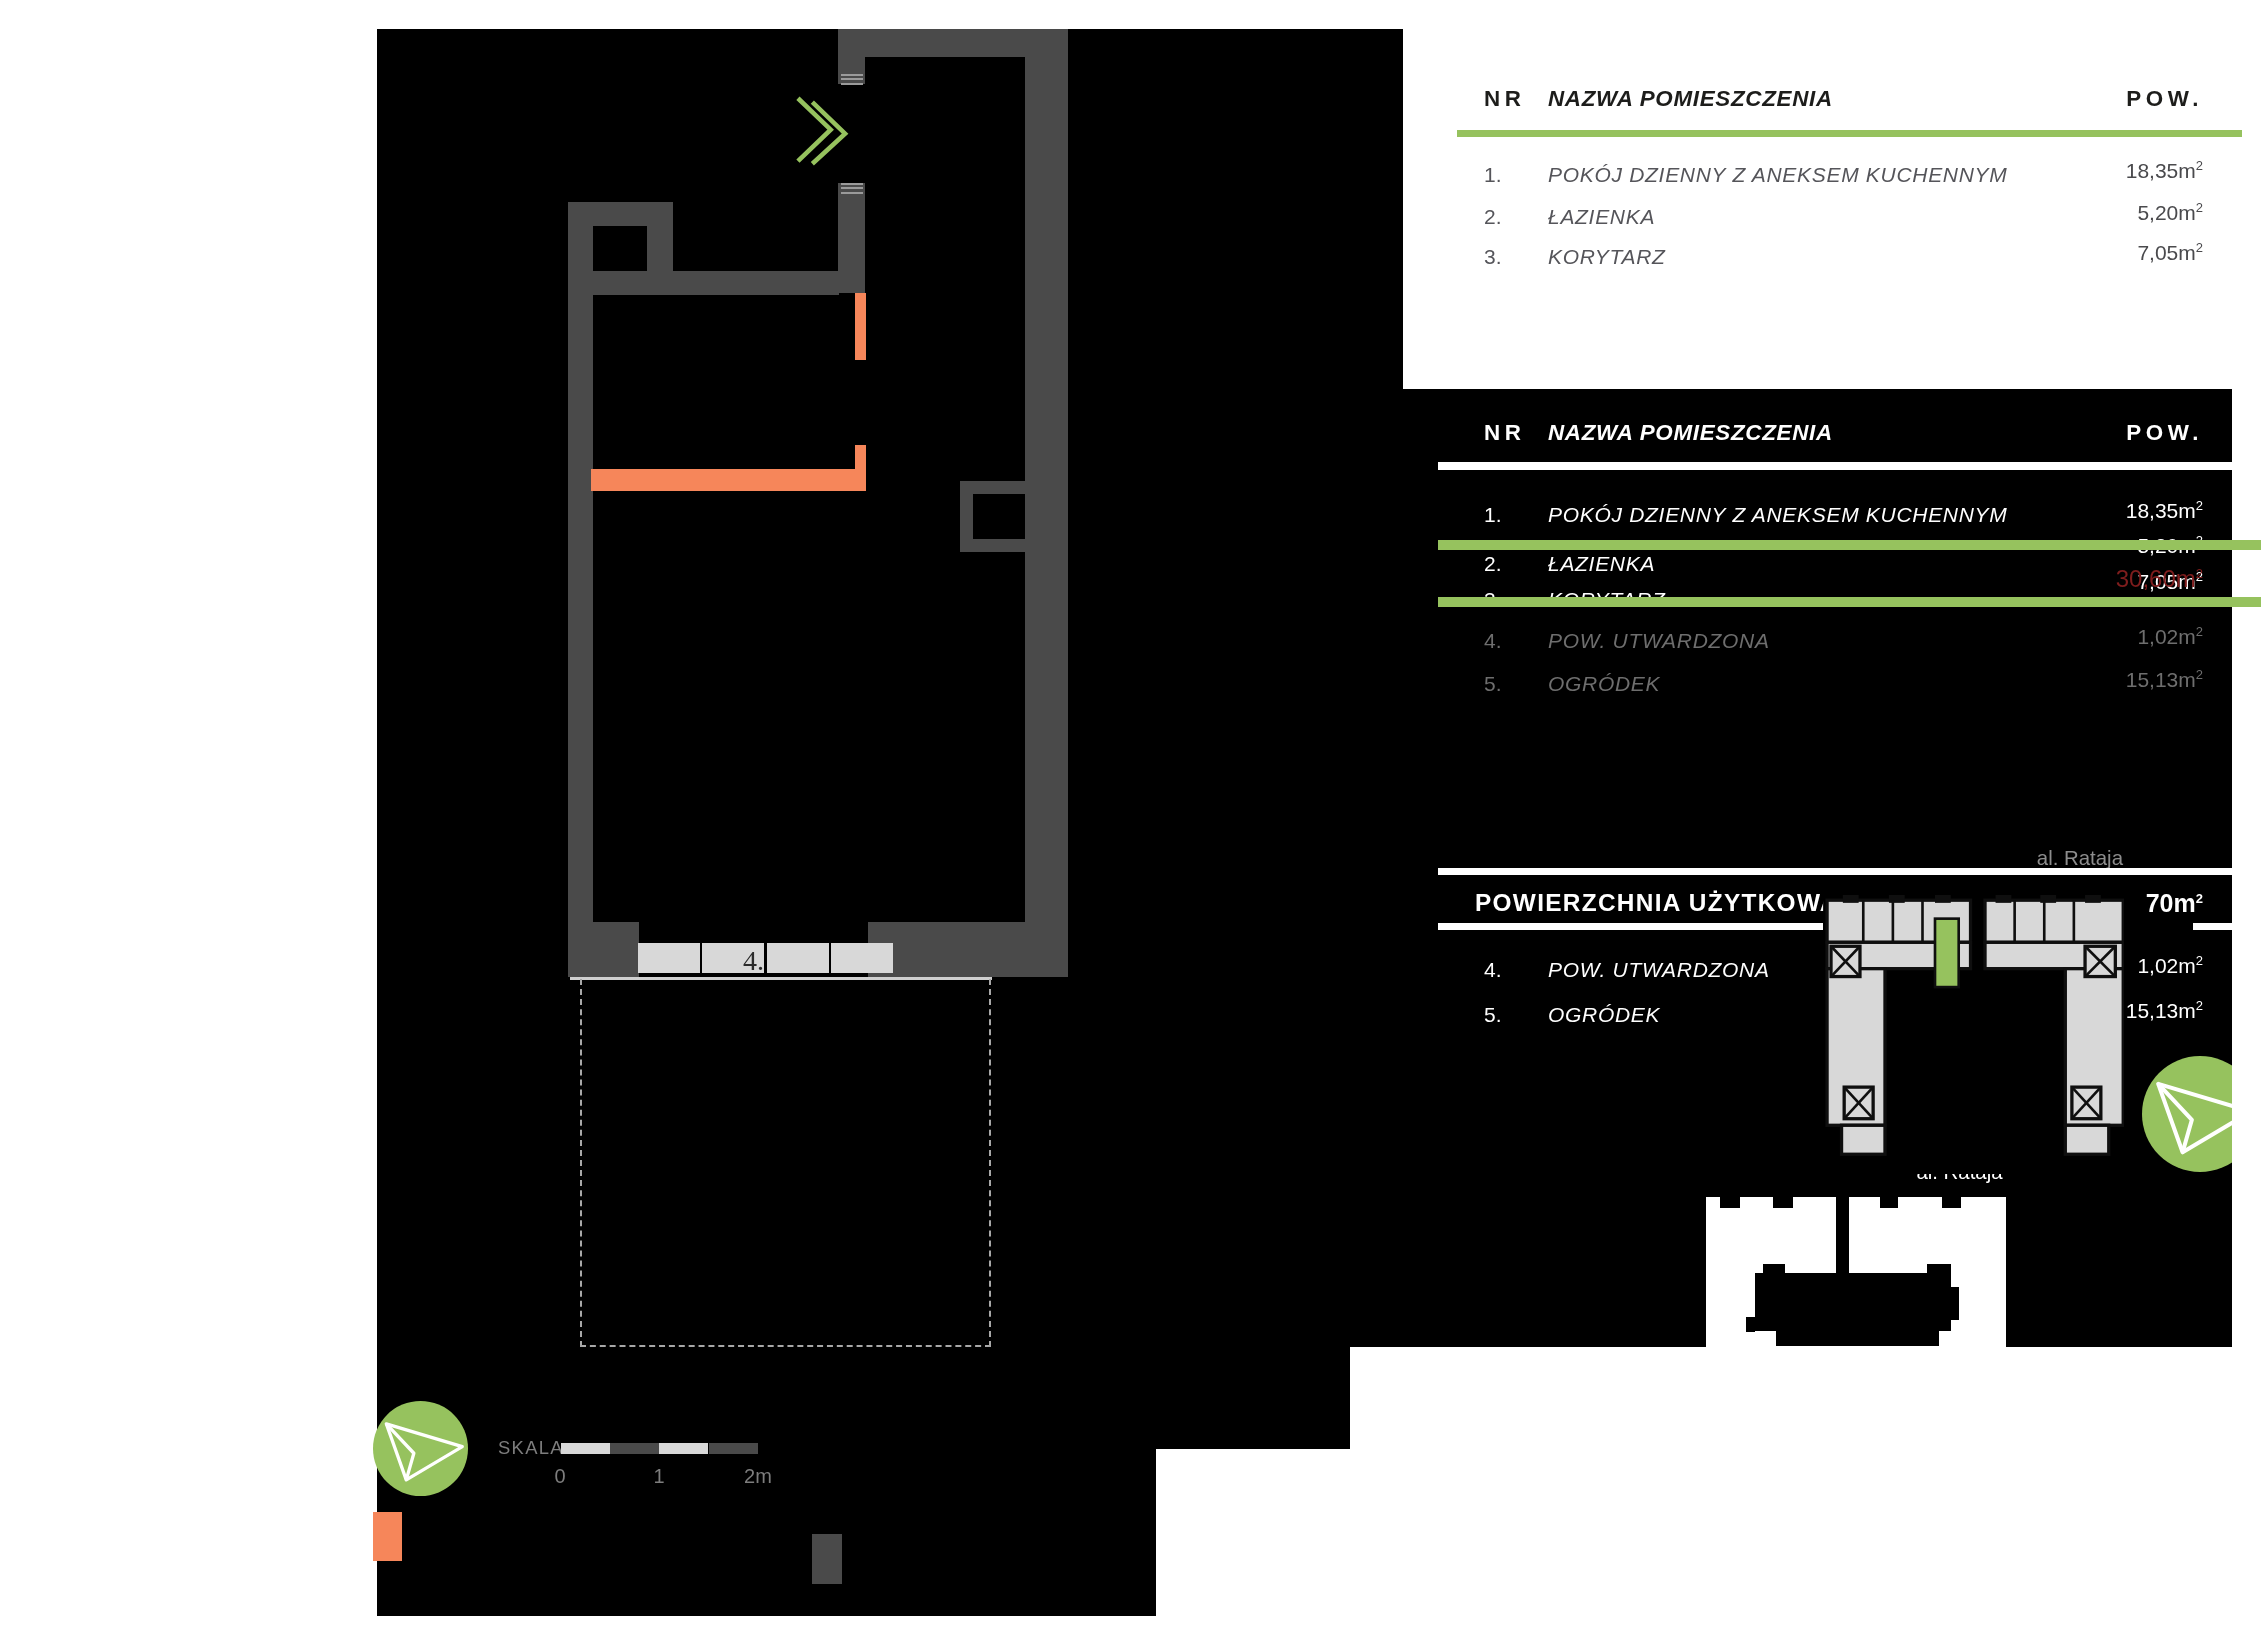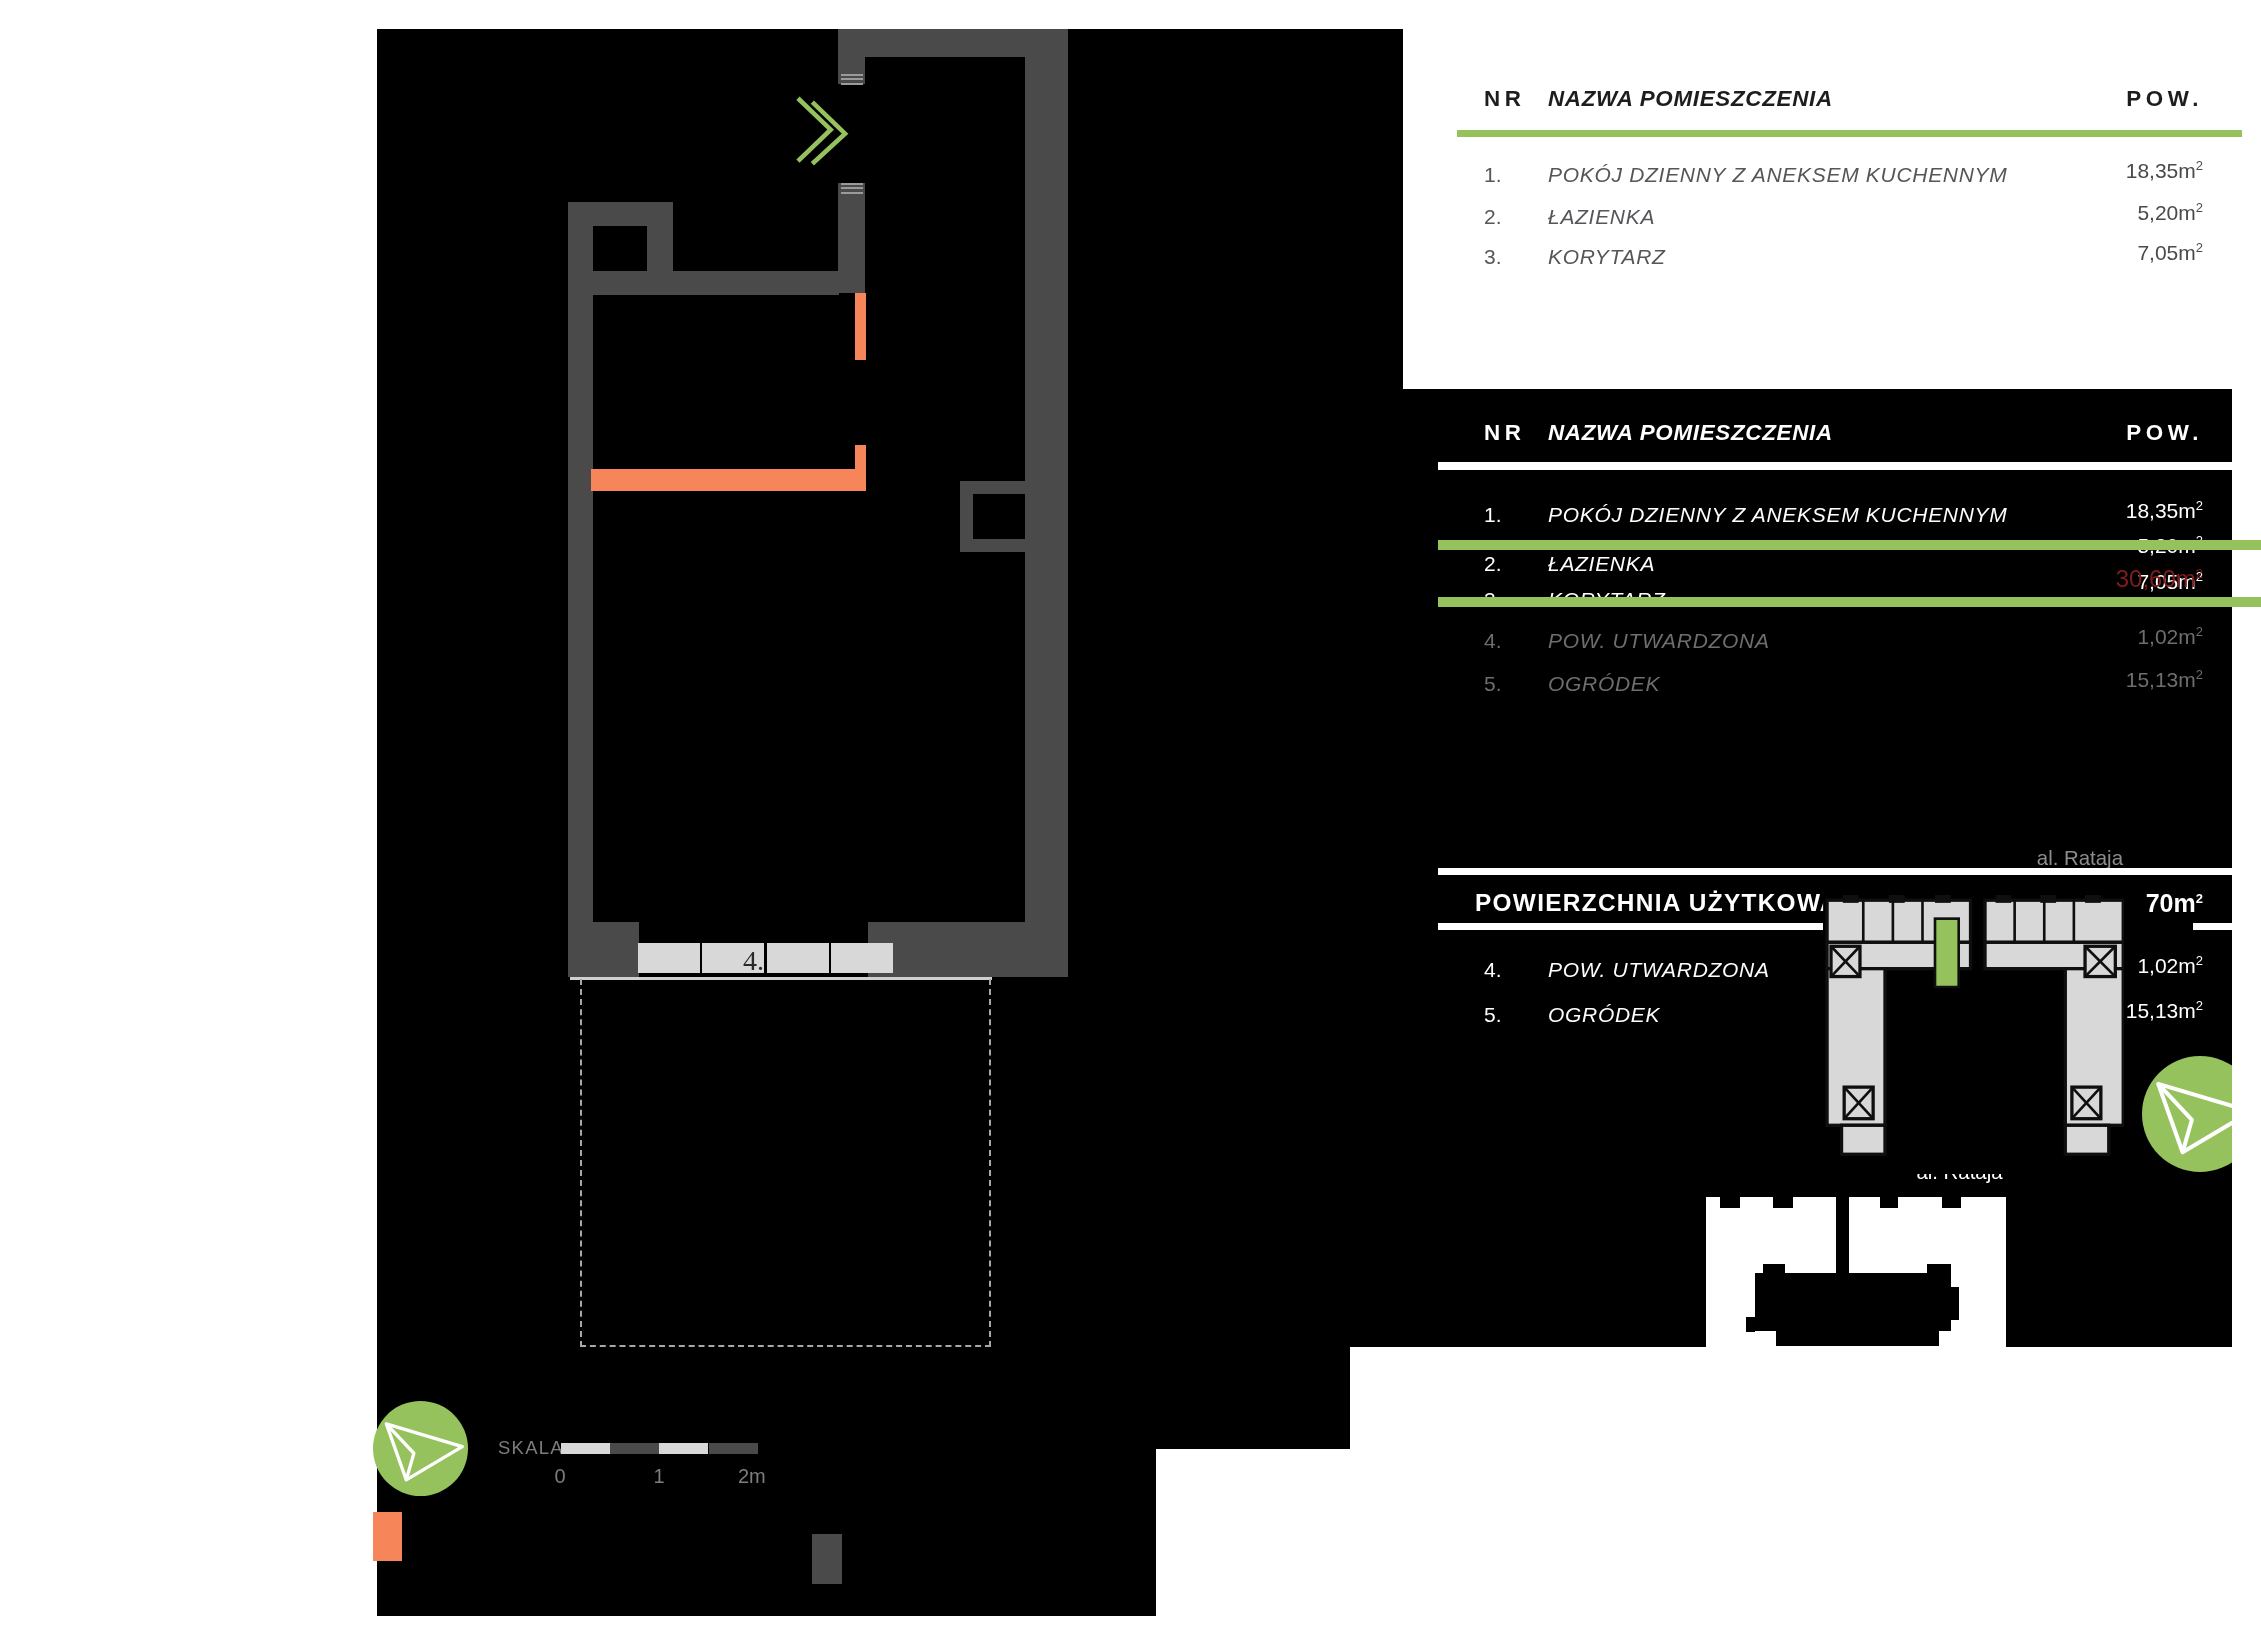--- a/index.html
+++ b/index.html
@@ -230,17 +230,17 @@
   </svg>
 </div>
 
 <div class="txt" style="left:498px;top:1437px;font-size:18.4px;color:#7D7D7D;letter-spacing:1.3px;">SKALA</div>
 <div class="tile" style="left:561px;top:1443px;width:49px;height:10.5px;"></div>
 <div class="wall" style="left:610px;top:1443px;width:49px;height:10.5px;"></div>
 <div class="tile" style="left:659px;top:1443px;width:49px;height:10.5px;"></div>
 <div class="wall" style="left:709px;top:1443px;width:49px;height:10.5px;"></div>
 <div class="txt" style="left:547px;top:1465px;width:26px;text-align:center;font-size:20px;color:#7D7D7D;">0</div>
 <div class="txt" style="left:646px;top:1465px;width:26px;text-align:center;font-size:20px;color:#7D7D7D;">1</div>
-<div class="txt" style="left:738px;top:1465px;width:40px;text-align:left;font-size:20px;color:#7D7D7D;">2m</div>
+<div class="txt" style="left:738px;top:1465px;width:40px;text-align:center;font-size:20px;color:#7D7D7D;">2m</div>
 
 <div class="orange" style="left:373px;top:1512px;width:29px;height:49px;"></div>
 <div class="wall" style="left:812px;top:1534px;width:30px;height:50px;"></div>
 
 
 </body></html>

